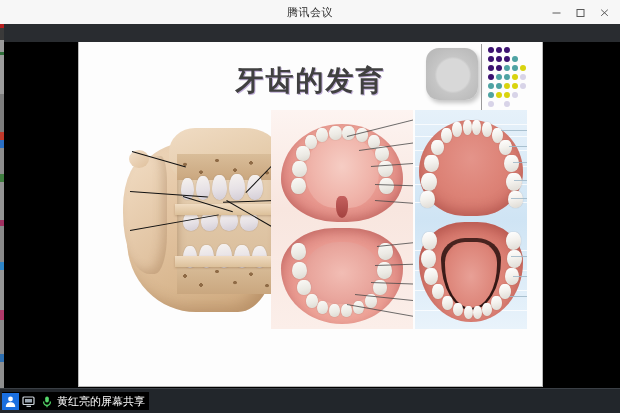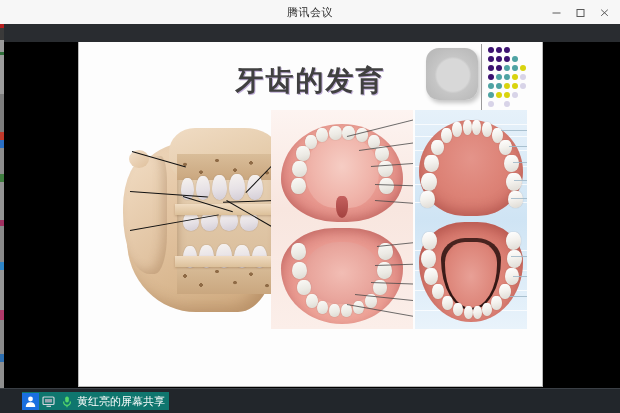--- a/index.html
+++ b/index.html
@@ -220,21 +220,21 @@
   }
   .p3-leader{position:absolute;height:1px;background:#9fb7c8;opacity:.85;}
 
   
   .taskbar{
     position:absolute;left:0;bottom:0;width:620px;height:24px;
     background:#22262b;border-top:1px solid #3a3f45;
   }
   .task-item{
     position:absolute;left:2px;top:3px;height:18px;display:flex;align-items:flex-end;
-    background:#0f766e;padding:0 4px 0 0;margin-left:20px;
+    background:#000000;padding:0 4px 0 0;
   }
   .task-ico{
     width:17px;height:17px;display:flex;align-items:center;justify-content:center;
     margin-right:1px;
   }
   .task-ico.blue{background:#1a6fe0;}
   .task-ico svg{display:block;}
   .task-label{
     font-size:11px;color:#ffffff;line-height:18px;white-space:nowrap;padding-left:1px;
   }

